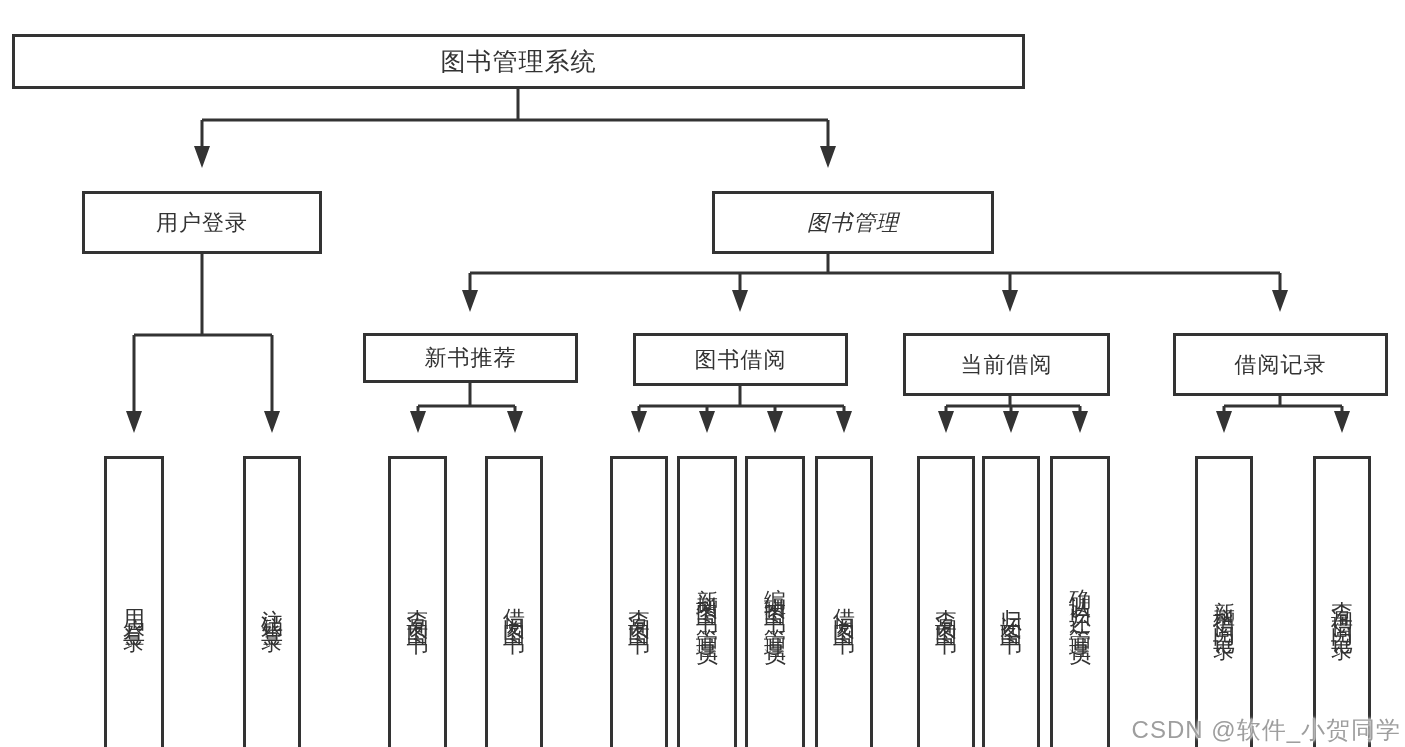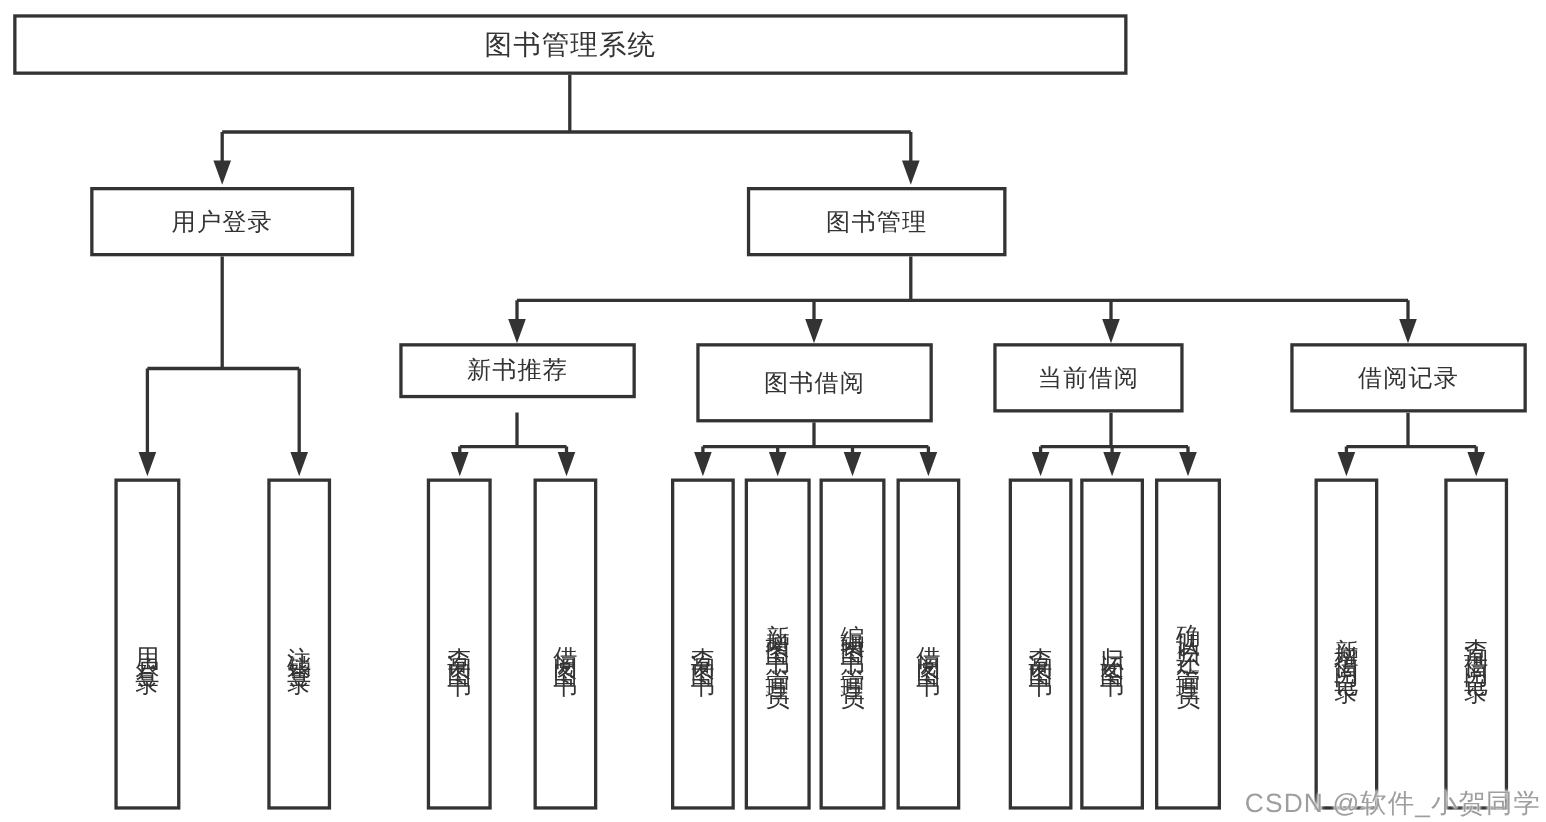--- a/index.html
+++ b/index.html
@@ -12,29 +12,30 @@
     overflow:hidden;
   }
   .connectors{position:absolute;left:0;top:0;width:1405px;height:747px;}
   .node{
     position:absolute;
     box-sizing:border-box;
     border:3px solid #333333;
     background:#ffffff;
     display:flex;align-items:center;justify-content:center;
     text-align:center;
+    margin-top:21px;
   }
   .h-label{font-size:22px;letter-spacing:1px;color:#333333;}
   .n-root{left:12px;top:13px;width:1013px;height:55px;}
   .n-root .h-label{font-size:25px;}
   .n-l2a{left:82px;top:170px;width:240px;height:63px;}
-  .n-l2b{left:679px;top:170px;width:236px;height:63px;}
+  .n-l2b{left:712px;top:170px;width:282px;height:63px;font-style:italic;}
   .n-l3a{left:363px;top:312px;width:215px;height:50px;}
-  .n-l3b{left:633px;top:312px;width:215px;height:72px;}
-  .n-l3c{left:903px;top:312px;width:173px;height:63px;}
+  .n-l3b{left:633px;top:312px;width:215px;height:53px;}
+  .n-l3c{left:903px;top:312px;width:207px;height:63px;}
   .n-l3d{left:1173px;top:312px;width:215px;height:63px;}
   .leaf{top:435px;height:301px;}
   .v-label{
     writing-mode:vertical-rl;
     text-orientation:mixed;
     font-size:22px;
     letter-spacing:8px;
     color:#333333;
     line-height:1;
     white-space:nowrap;

